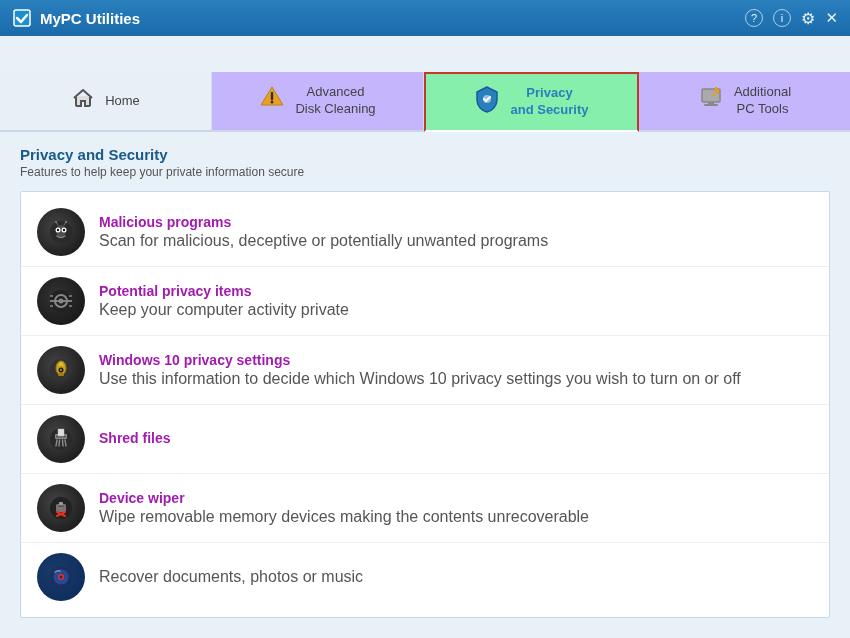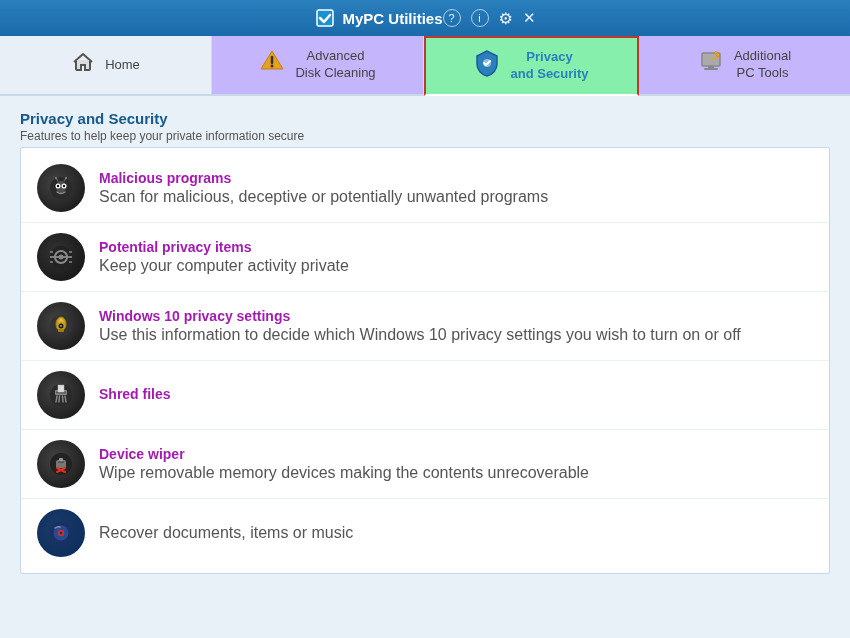--- a/index.html
+++ b/index.html
@@ -10,21 +10,21 @@
       background: #e8f0f8;
       overflow: hidden;
     }
 
     
     .title-bar {
       background: linear-gradient(180deg, #2a7fbd 0%, #1a6aaa 100%);
       height: 36px;
       display: flex;
       align-items: center;
-      justify-content: center;
+      justify-content: space-between;
       padding: 0 12px;
       color: white;
     }
     .title-bar-left {
       display: flex;
       align-items: center;
       gap: 8px;
     }
     .title-bar-logo {
       width: 20px;
@@ -49,20 +49,21 @@
       color: white;
       opacity: 0.9;
     }
 
     
     .nav-bar {
       background: #f5f8fa;
       display: flex;
       border-bottom: 2px solid #c8d8e8;
       height: 60px;
+      margin-top: 36px;
     }
     .nav-tab {
       flex: 1;
       display: flex;
       align-items: center;
       justify-content: center;
       gap: 10px;
       cursor: pointer;
       border-right: 1px solid #d0dce8;
       padding: 8px 12px;
@@ -104,21 +105,21 @@
     }
     .content-header-title {
       font-size: 15px;
       font-weight: 700;
       color: #1a5a8a;
       margin-bottom: 2px;
     }
     .content-header-sub {
       font-size: 12px;
       color: #555;
-      margin-bottom: 4px;
+      margin-bottom: 12px;
     }
 
     
     .item-list-container {
       background: white;
       border: 1px solid #c8d8e8;
       border-radius: 2px;
       padding: 6px 0;
     }
     .list-item {
@@ -347,18 +348,18 @@
           <circle cx="14" cy="14" r="11" fill="#1a3060"></circle>
 
           <circle cx="14" cy="14" r="8" fill="#2a4a90" stroke="#1a3070" stroke-width="1"></circle>
           <circle cx="14" cy="14" r="3" fill="#e83020"></circle>
           <circle cx="14" cy="14" r="1.5" fill="#1a3060"></circle>
 
           <path d="M8 9 Q10 7 13 8" fill="none" stroke="rgba(255,255,255,0.4)" stroke-width="1.5" stroke-linecap="round"></path>
         </svg>
       </div>
       <div class="item-text">
-        <div class="item-desc">Recover documents, items or music</div>
+        <div class="item-desc">Recover documents, photos or music</div>
       </div>
     </div>
 
   </div>
 </div>
 
 </body></html>

